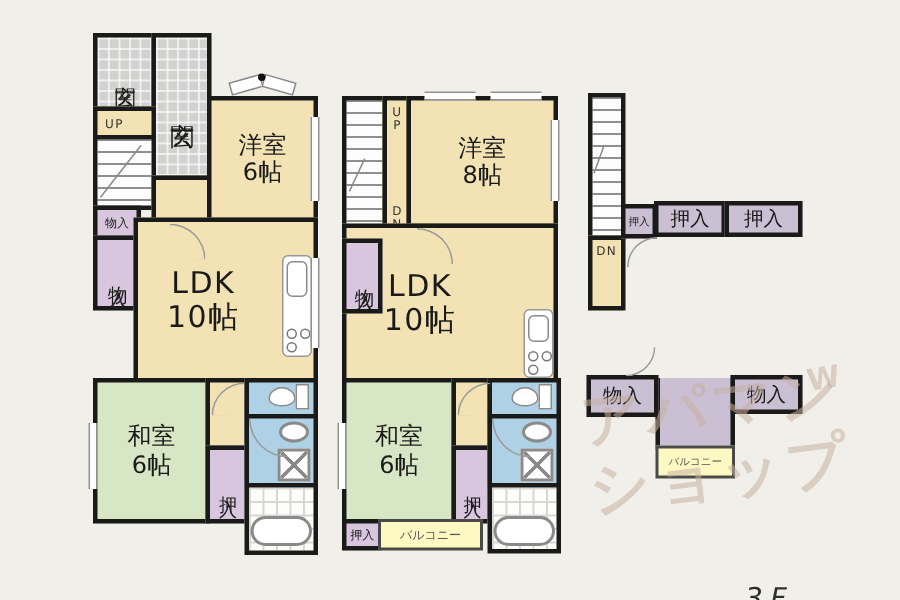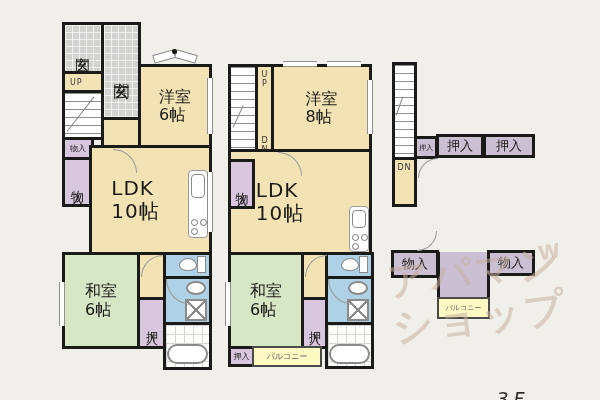--- a/index.html
+++ b/index.html
@@ -20,21 +20,21 @@
     background-image:linear-gradient(rgba(255,255,255,.65) 1px,transparent 1px),
       linear-gradient(90deg,rgba(255,255,255,.65) 1px,transparent 1px);
     background-size:7px 7px;}
   .bathtile{background-color:#fdfdfb;
     background-image:linear-gradient(#d6d6d2 1px,transparent 1px),
       linear-gradient(90deg,#d6d6d2 1px,transparent 1px);
     background-size:9px 9px;}
   .stairs{background-color:#fdfdfd;
     background-image:repeating-linear-gradient(180deg,#8f8f8f 0 1px,transparent 1px 8px);}
   .balc{background:#fef9c3;border:2px solid #4a4a48;}
-  .rlabel{text-align:left;line-height:1.15;}
+  .rlabel{text-align:center;line-height:1.15;}
   .rlabel span{display:block;}
   .f16{font-size:16px;}
   .f20{font-size:20px;letter-spacing:1px;}
   .vtext{writing-mode:vertical-rl;text-orientation:upright;letter-spacing:2px;}
   .small{font-size:8px;}
   .updn{font-size:8px;letter-spacing:1px;color:#333;}
   .updn.v{writing-mode:vertical-rl;text-orientation:upright;letter-spacing:0;}
   .floorlabel{position:absolute;font-size:19px;letter-spacing:5px;color:#2e2e2c;
     width:70px;text-align:center;}
   .fixture{position:absolute;background:#fff;border:2px solid #8a8a8a;box-sizing:border-box;}

